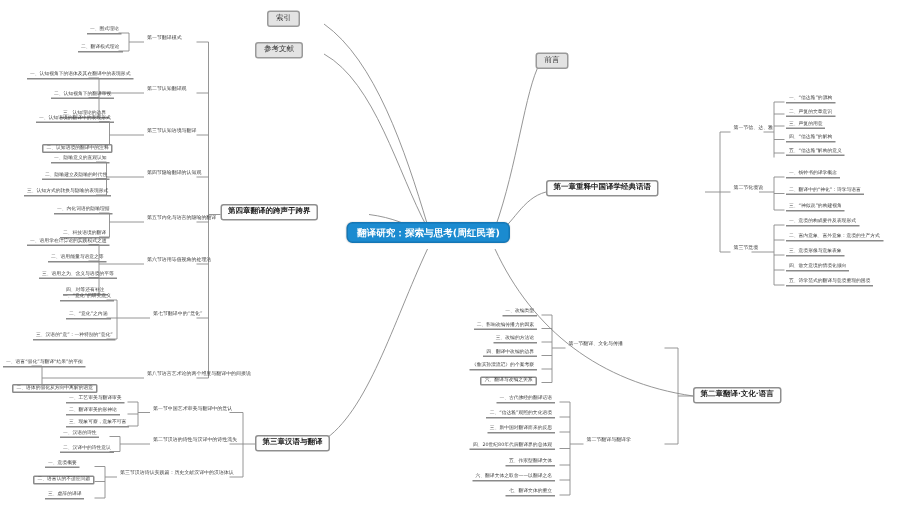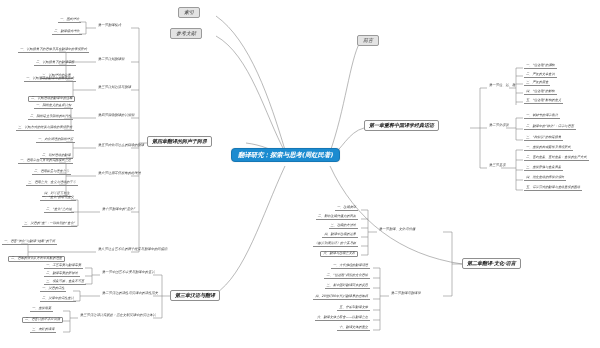--- a/index.html
+++ b/index.html
@@ -1,21 +1,21 @@
 <!DOCTYPE html>
 <html><head>
 <meta charset="utf-8">
 <style>
   html,body{margin:0;padding:0;}
   body{
     width:600px;height:348px;background:#ffffff;overflow:hidden;
     font-family:"DejaVu Sans","Liberation Sans",sans-serif;
     -webkit-font-smoothing:antialiased;
   }
-  #map{position:relative;width:600px;height:296px;font-style:italic;}
+  #map{position:relative;width:600px;height:296px;}
   svg.links{position:absolute;left:0;top:0;width:600px;height:348px;pointer-events:none;}
   .node{
     position:absolute;box-sizing:border-box;
     white-space:nowrap;line-height:1;
     display:flex;align-items:center;justify-content:center;
   }
   
   .root{
     background:#1b8bd0;border:1px solid #1577b5;border-radius:4px;
     color:#ffffff;font-size:6.4px;font-weight:bold;

